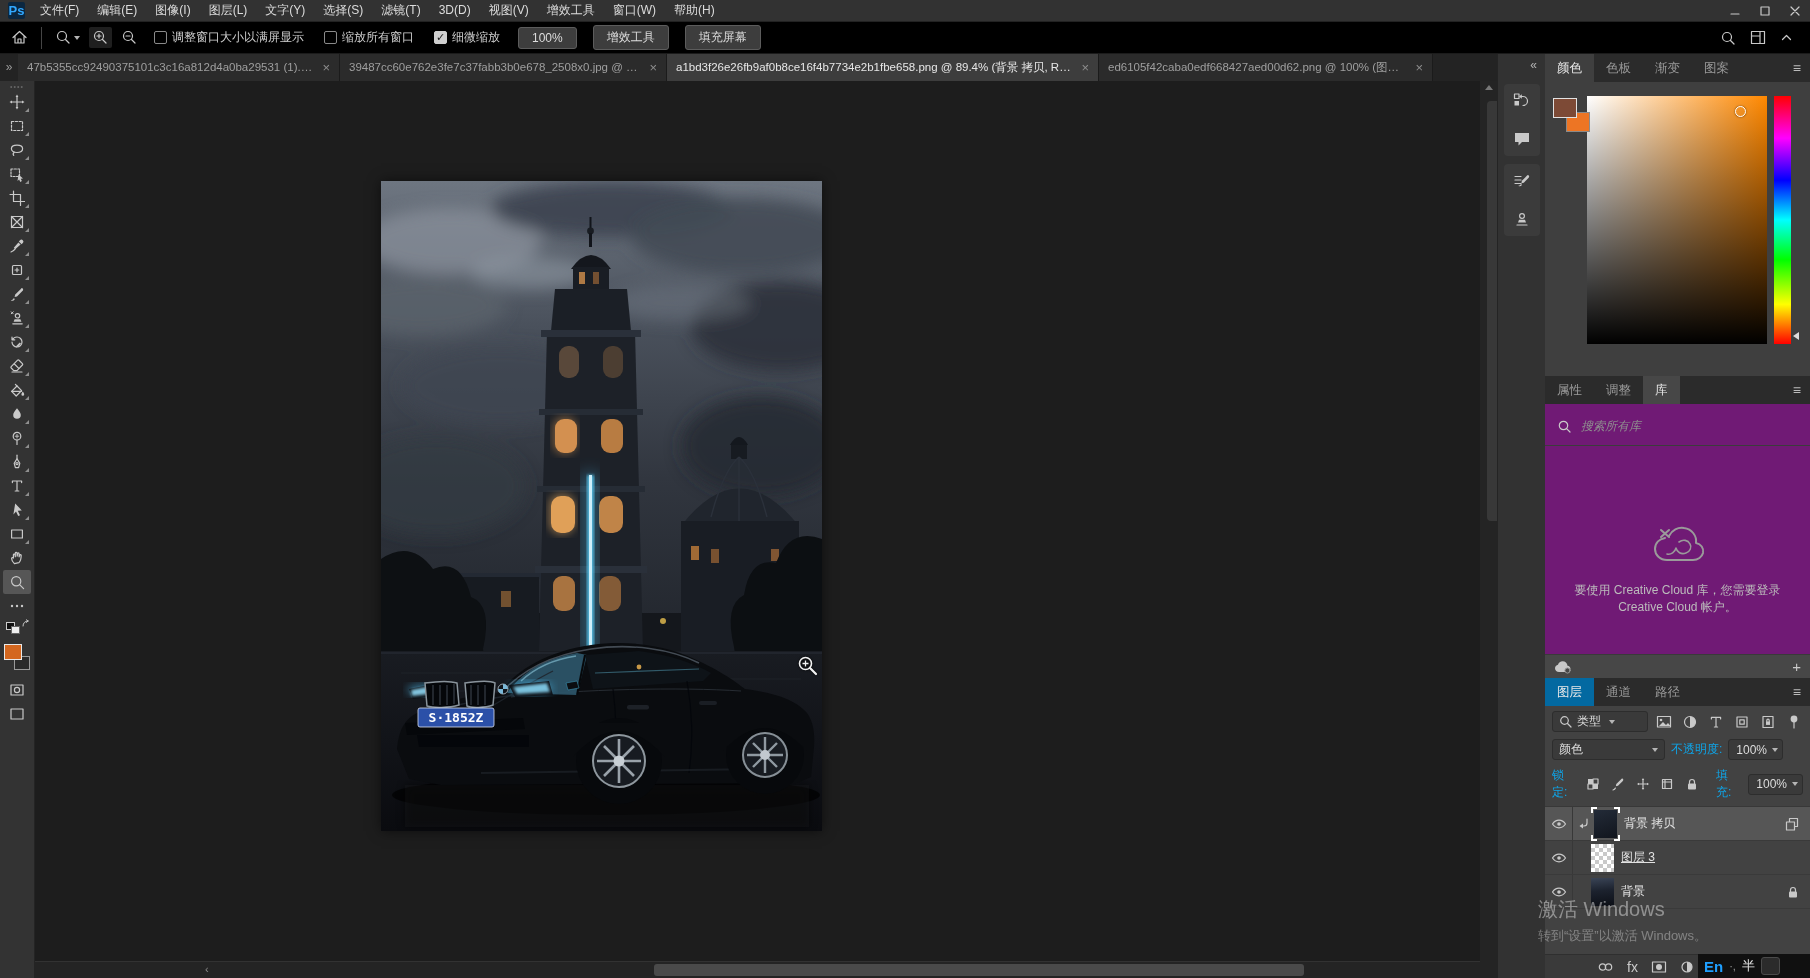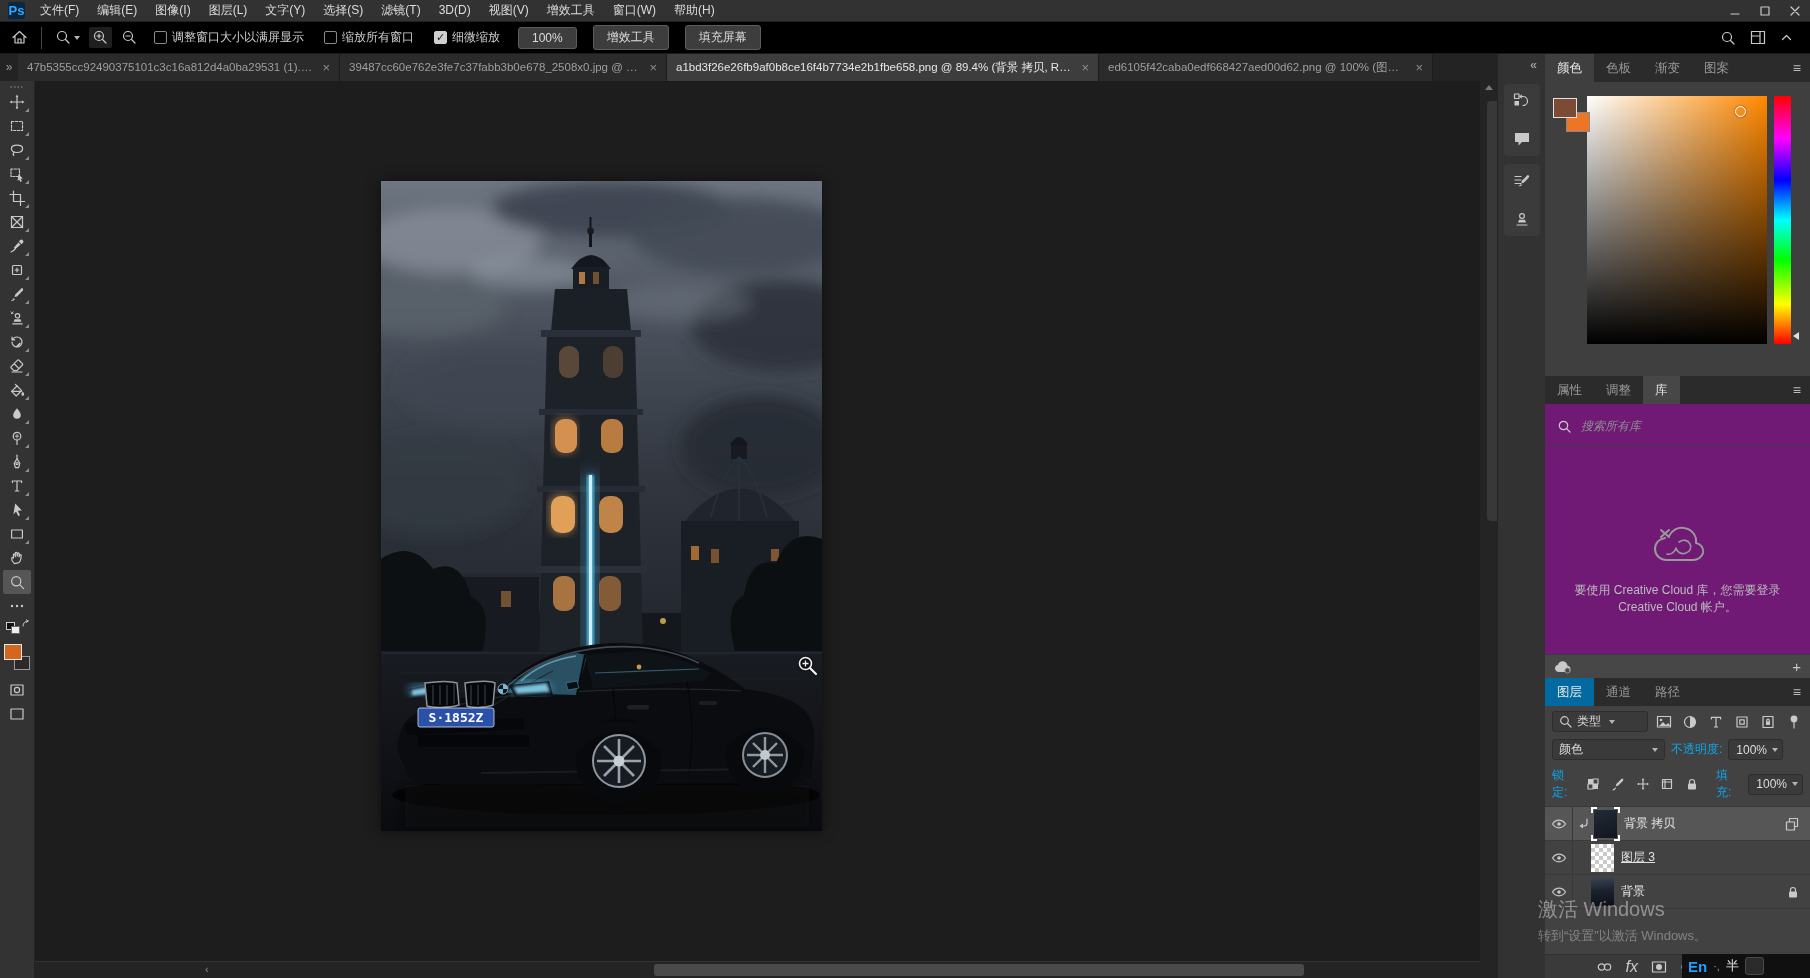--- a/index.html
+++ b/index.html
@@ -110,22 +110,22 @@
   .th-sel-brackets { position:absolute; inset:-3px; }
   .th-sel-brackets i { position:absolute; width:6px; height:6px; border:2px solid #fff; }
   .th-sel-brackets .tl { left:0; top:0; border-right:none; border-bottom:none; }
   .th-sel-brackets .tr { right:0; top:0; border-left:none; border-bottom:none; }
   .th-sel-brackets .bl { left:0; bottom:0; border-right:none; border-top:none; }
   .th-sel-brackets .br { right:0; bottom:0; border-left:none; border-top:none; }
   .lname { color:#e2e2e2; }
   .lname.editing { text-decoration:underline; }
   .lrow .rightic { margin-left:auto; margin-right:10px; }
   .lr-foot { height:24px; background:#3a3a3a; border-top:1px solid #2f2f2f; display:flex; align-items:center; justify-content:flex-end; gap:13px; padding-right:116px; }
-  .fx { color:#c9c9c9; font-style:italic; font-size:16px; }
-  .ime { position:absolute; right:0; bottom:0; height:24px; width:128px; background:#101010; display:flex; align-items:center; gap:6px; padding:0 6px; z-index:40; }
+  .fx { color:#c9c9c9; font-size:14px; }
+  .ime { position:absolute; right:0; bottom:0; height:24px; width:112px; background:#101010; display:flex; align-items:center; gap:6px; padding:0 6px; z-index:40; }
   .ime .lang { color:#1e9fff; font-weight:bold; font-size:15px; }
   .ime .punct { color:#9a9a9a; font-size:11px; }
   .ime .half { color:#e0e0e0; font-size:13px; }
   .ime .tile { width:19px; height:18px; background:#2b2b2b; border:1px solid #4a4a4a; border-radius:3px; }
   .watermark { position:absolute; left:1538px; top:896px; z-index:50; pointer-events:none; }
   .watermark .w1 { font-size:20px; color:rgba(255,255,255,.42); }
   .watermark .w2 { font-size:13px; color:rgba(255,255,255,.34); margin-top:4px; }
 </style>
 </head>
 <body>

